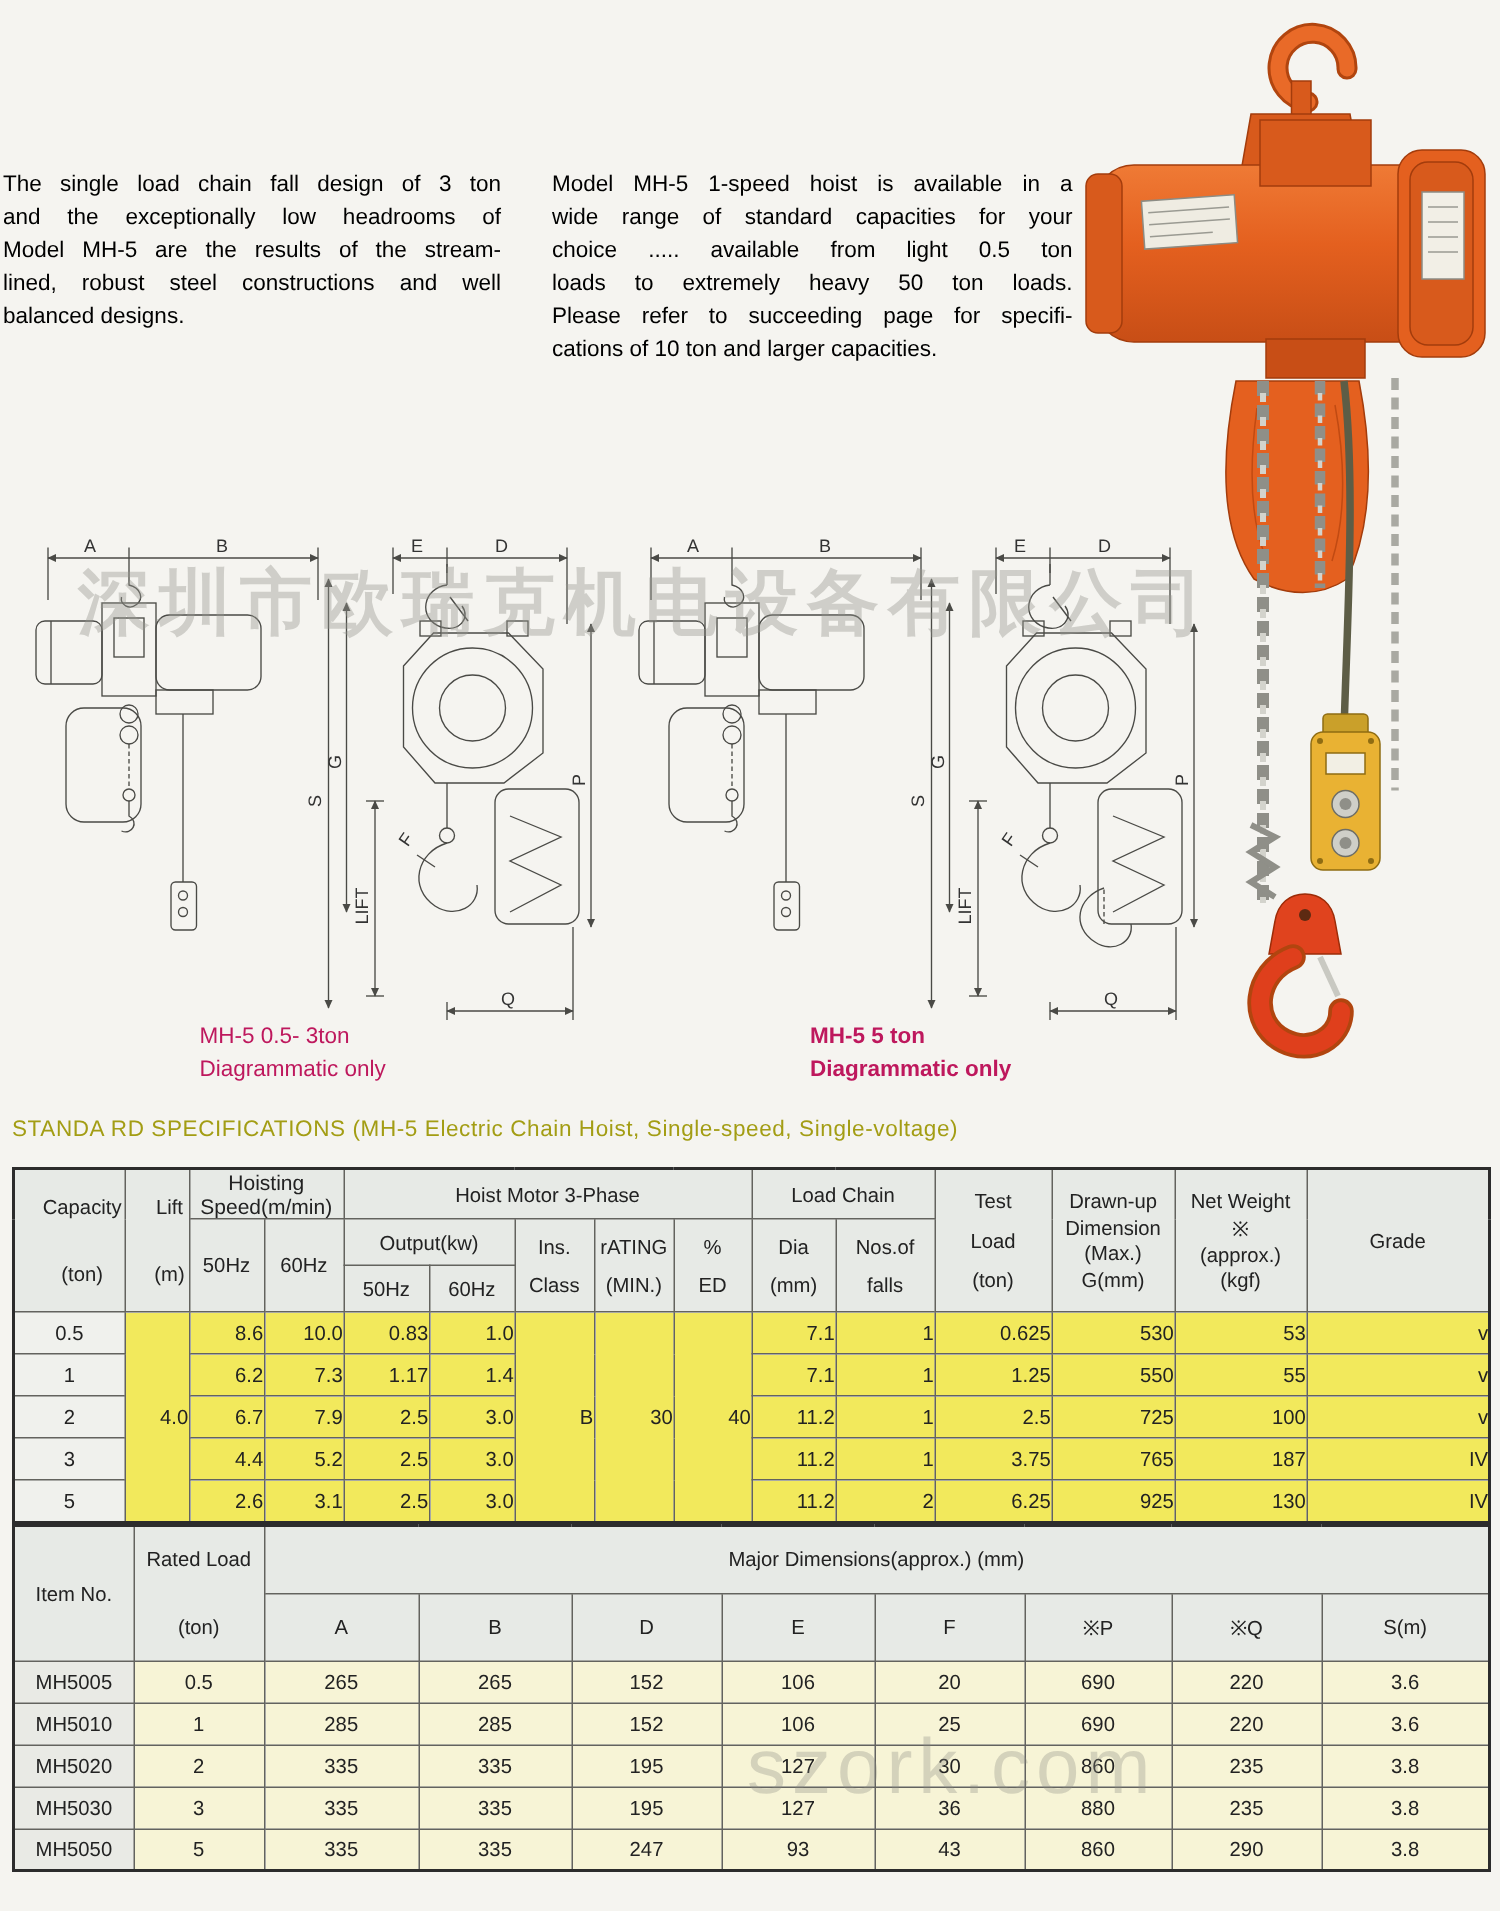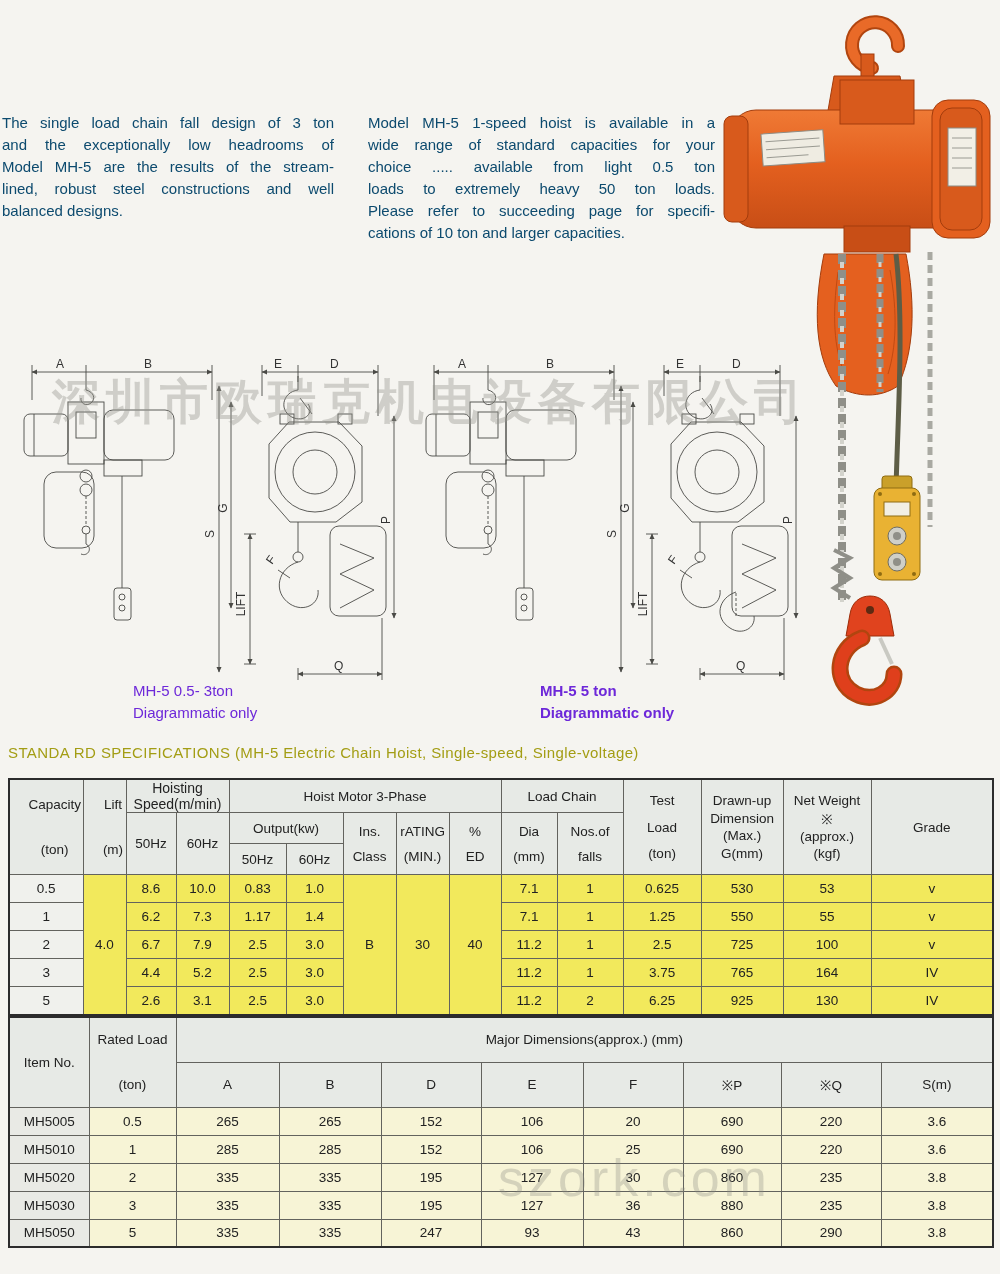--- a/index.html
+++ b/index.html
@@ -1,45 +1,45 @@
 <!DOCTYPE html>
 <html><head>
 <meta charset="utf-8">
 <title>page</title>
 <style>
   html,body{margin:0;padding:0;background:#cfcfcc;}
   .page{position:relative;width:1000px;height:1274px;background:#f5f4f0;overflow:hidden;
         font-family:"Liberation Sans", sans-serif;color:#2e2e2e;}
   
-  .intro{position:absolute;top:112px;font-size:15px;line-height:22px;color:#0c4a6e;}
+  .intro{position:absolute;top:112px;font-size:15px;line-height:22px;color:#000000;}
   .intro .ln{text-align:justify;text-align-last:justify;}
   .intro .ln:last-child{text-align-last:left;}
   #intro-left{left:2px;width:332px;}
   #intro-right{left:368px;width:347px;}
   
-  .caption{position:absolute;top:680px;font-size:15px;line-height:22px;color:#6d28d9;}
+  .caption{position:absolute;top:680px;font-size:15px;line-height:22px;color:#be185d;}
   #cap-left{left:133px;}
   #cap-right{left:540px;font-weight:bold;}
   
   .heading{position:absolute;left:8px;top:744px;font-size:15px;letter-spacing:.4px;color:#a39d14;}
   
   .wm-cn{position:absolute;left:52px;top:370px;width:930px;font-size:48px;font-weight:bold;
          letter-spacing:6px;white-space:nowrap;color:rgba(150,150,142,.40);z-index:6;pointer-events:none;}
   .wm-web{position:absolute;left:498px;top:1148px;font-size:52px;letter-spacing:4px;
           color:rgba(140,140,132,.32);z-index:6;pointer-events:none;}
   
   table{border-collapse:collapse;table-layout:fixed;position:absolute;left:8px;z-index:2;
         border:2px solid #2c2c2c;background:#eef0ec;}
   #spec-table{top:778px;width:984px;}
   #dim-table{top:1016px;width:984px;}
   th,td{border:1px solid #63635e;font-weight:normal;text-align:center;vertical-align:middle;
         padding:0;font-size:13.5px;color:#222;overflow:hidden;}
   .hdr{background:#e7eae6;}
   .cap-cell{background:#f0f1ed;}
-  .yel{background:#f2e95c;}
+  .yel{background:#f2e95c;text-align:right;}
   .item{background:#e9eae5;}
   .pale{background:#f7f4d6;}
   .sm{font-size:14px;}
   .h30{height:30px;} .h31{height:31px;} .h45{height:45px;} .r28{height:28px;}
   .vspread{display:flex;flex-direction:column;justify-content:space-between;align-items:center;
            box-sizing:border-box;margin:0 auto;}
   .sp84{height:84px;padding:12px 0;margin-left:17px;}
   .sp84t{height:84px;padding:8px 0;text-align:right;}
   .sp56{height:56px;padding:8px 0;}
   .sp80{height:80px;padding:10px 0;}
@@ -385,21 +385,21 @@
       <tr class="r28">
         <td class="cap-cell">3</td>
         <td class="yel">4.4</td>
         <td class="yel">5.2</td>
         <td class="yel">2.5</td>
         <td class="yel">3.0</td>
         <td class="yel">11.2</td>
         <td class="yel">1</td>
         <td class="yel">3.75</td>
         <td class="yel">765</td>
-        <td class="yel">164</td>
+        <td class="yel">187</td>
         <td class="yel">IV</td>
       </tr>
       <tr class="r28">
         <td class="cap-cell">5</td>
         <td class="yel">2.6</td>
         <td class="yel">3.1</td>
         <td class="yel">2.5</td>
         <td class="yel">3.0</td>
         <td class="yel">11.2</td>
         <td class="yel">2</td>

